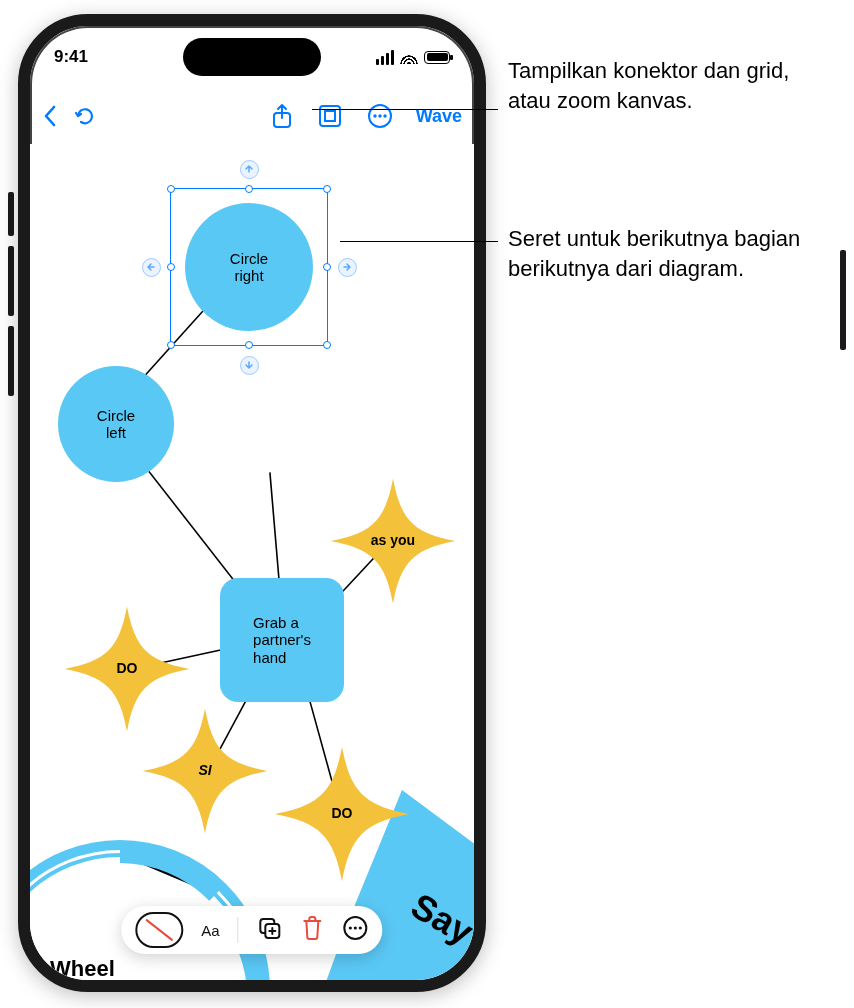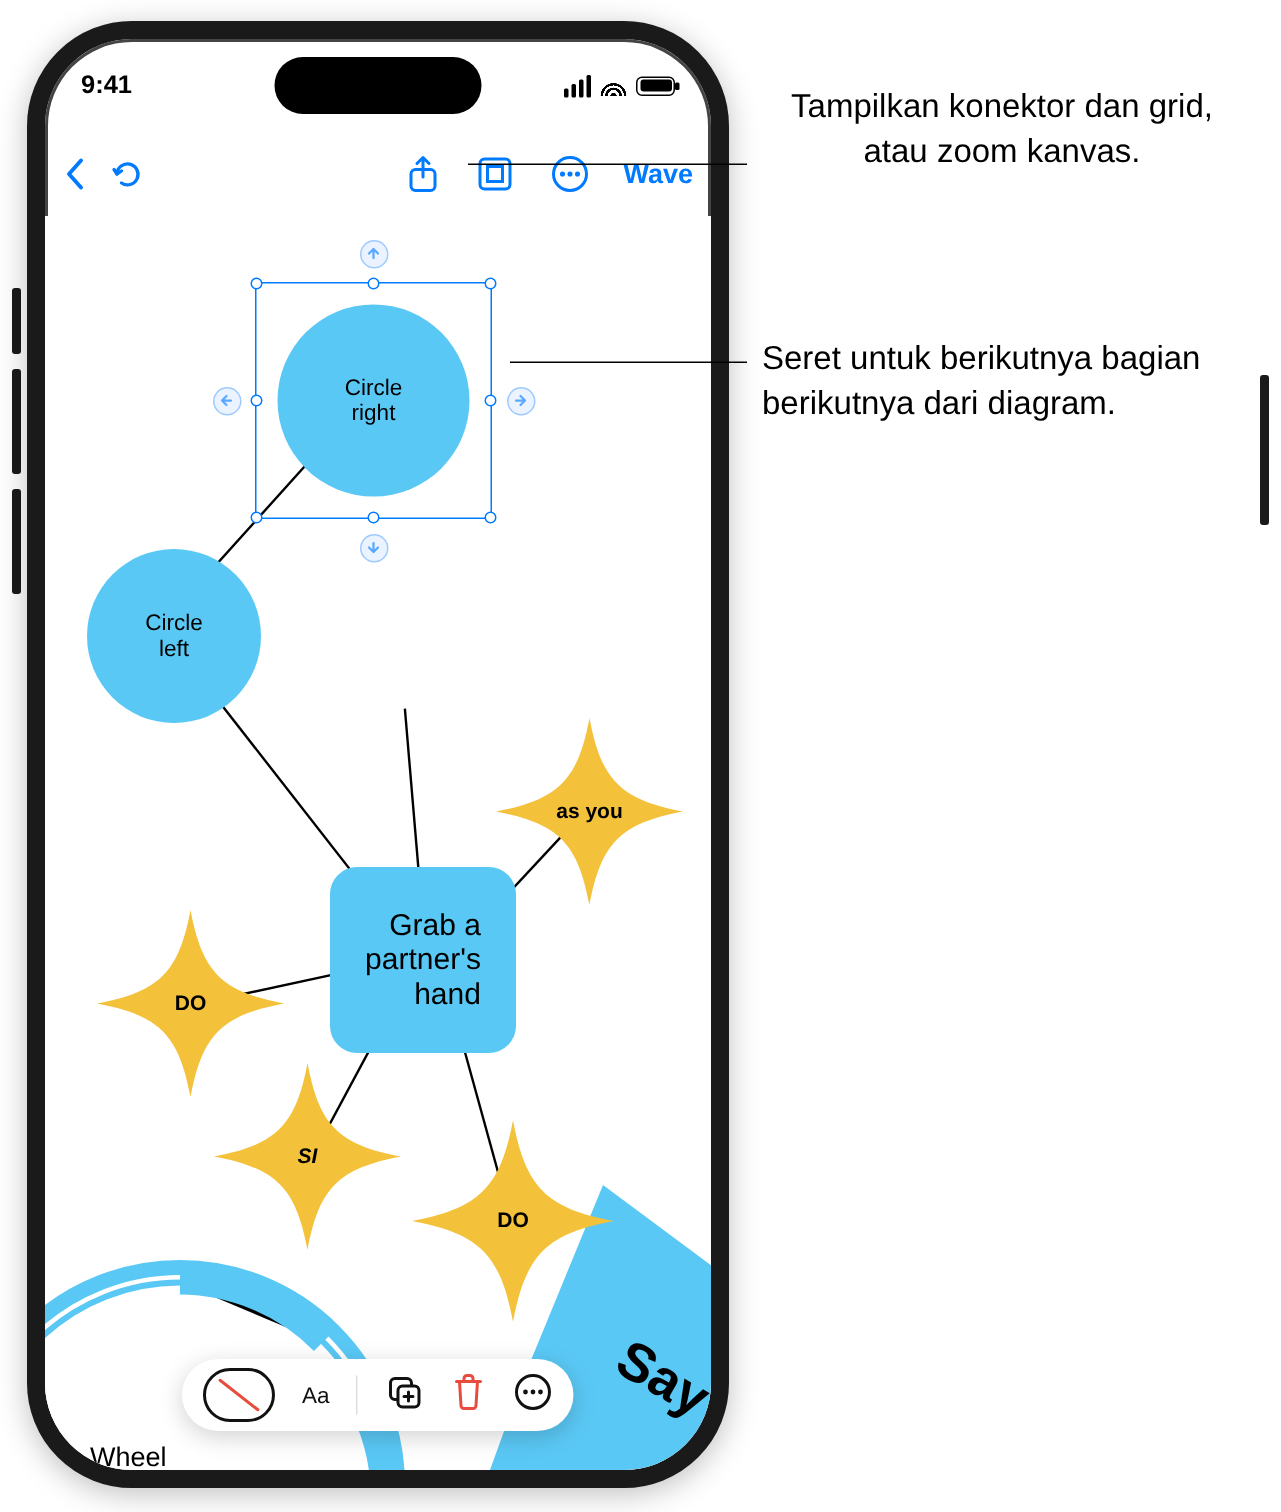--- a/index.html
+++ b/index.html
@@ -97,22 +97,22 @@
       text-align:center;
       font-size:15px; font-weight:500;
       color:#000;
       line-height:1.15;
     }
     .square {
       position:absolute;
       background:#5ac8f5;
       border-radius:18px;
       display:flex; align-items:center; justify-content:center;
-      text-align:right;
-      font-size:20px; font-weight:500;
+      text-align:left;
+      font-size:15px; font-weight:500;
       color:#000;
       line-height:1.15;
       padding:8px;
     }
     .star-wrap { position:absolute; }
     .star-wrap svg { display:block; }
     .star-label { position:absolute; inset:0; display:flex; align-items:center; justify-content:center; font-size:14px; font-weight:700; text-align:center; line-height:1.1; }
 
     
     .sel-box { position:absolute; border:1px solid #007aff; }
@@ -146,21 +146,21 @@
       display:flex; align-items:center; justify-content:center;
       position:relative;
     }
     .pill .diag { position:absolute; width:34px; height:2px; background:#e74c3c; transform:rotate(38deg); border-radius:2px; }
     .tool-ico { color:#111; }
     .trash { color:#e74c3c; }
 
     
     .bg-circle { position:absolute; border:10px dashed #5ac8f5; border-radius:50%; }
     .bg-poly { position:absolute; background:#5ac8f5; }
-    .wheel-text { position:absolute; font-size:18px; font-weight:400;margin-left:10px; }
+    .wheel-text { position:absolute; font-size:22px; font-weight:700; }
     .say-text { position:absolute; font-size:36px; font-weight:700; transform:rotate(30deg); }
 
     
     .callout {
       position:absolute;
       font-size:22px;
       line-height:1.35;
       color:#000;
       max-width: 320px;
     }
@@ -374,18 +374,18 @@
               </svg>
           </span>
         </div>
 
       </div>
 
     </div>
   </div>
 
   <div class="callout-line" style="left:312px; top:109px; width:186px;"></div>
-  <div class="callout" style="left:508px; top:56px;text-align:center;">Tampilkan konektor dan grid, atau zoom kanvas.</div>
+  <div class="callout" style="left:508px; top:56px;">Tampilkan konektor dan grid, atau zoom kanvas.</div>
 
   <div class="callout-line" style="left:340px; top:241px; width:158px;"></div>
   <div class="callout" style="left:508px; top:224px;">Seret untuk berikutnya bagian berikutnya dari diagram.</div>
 
 </div>
 
 </body></html>

